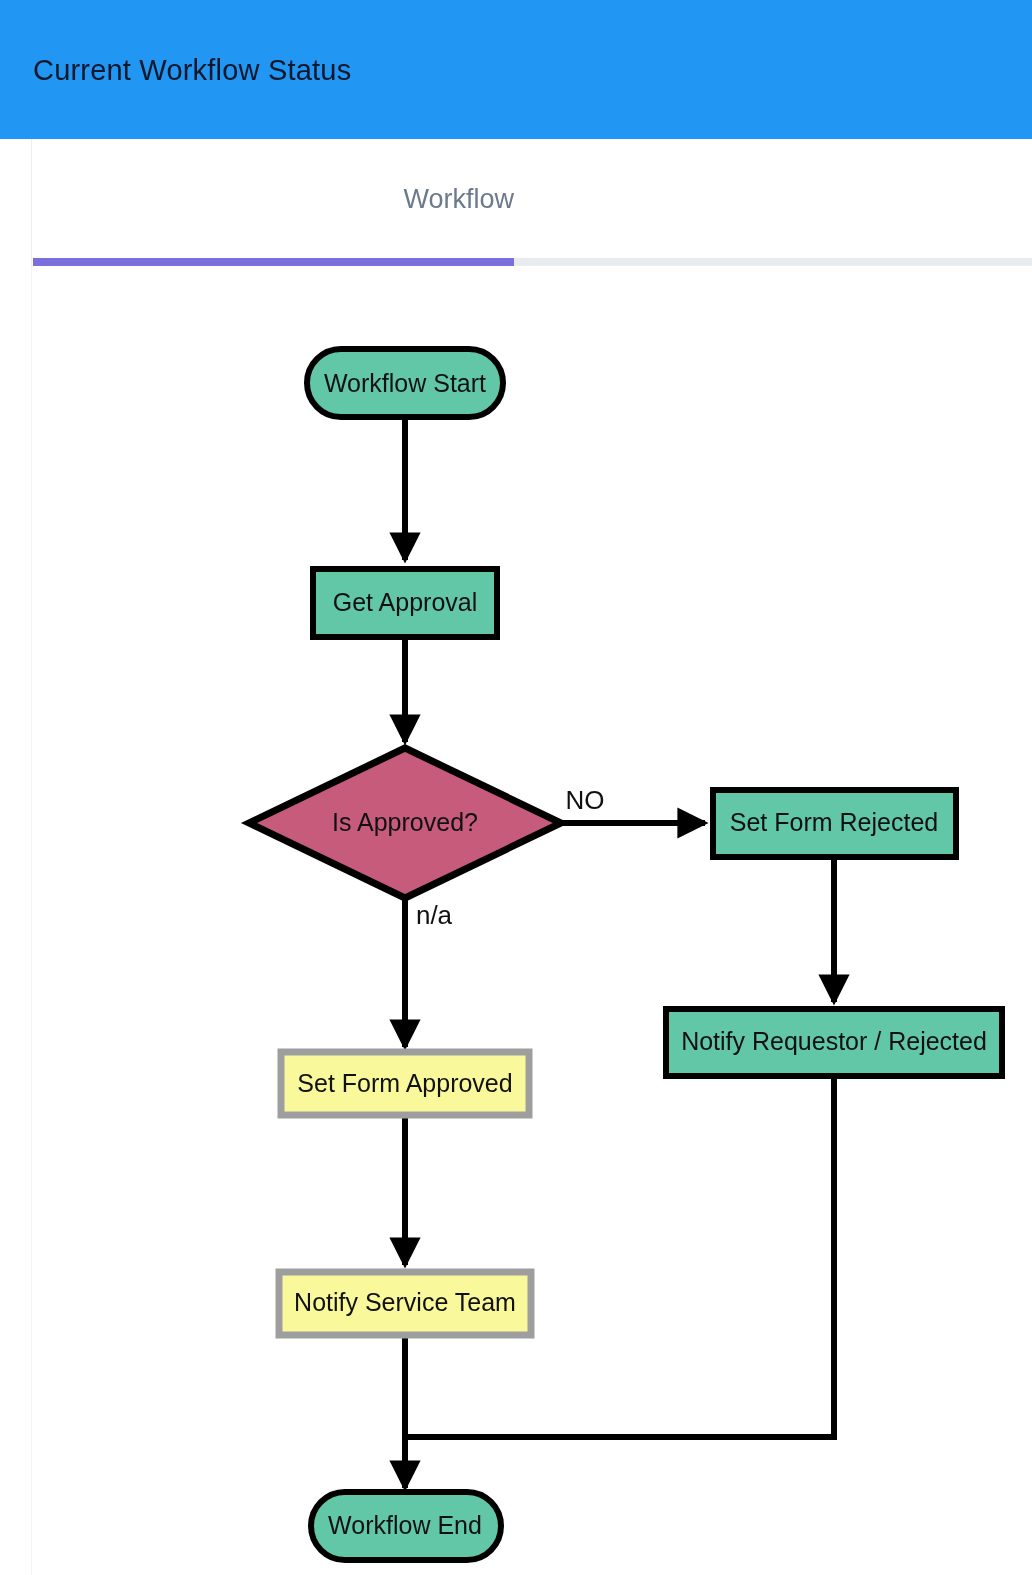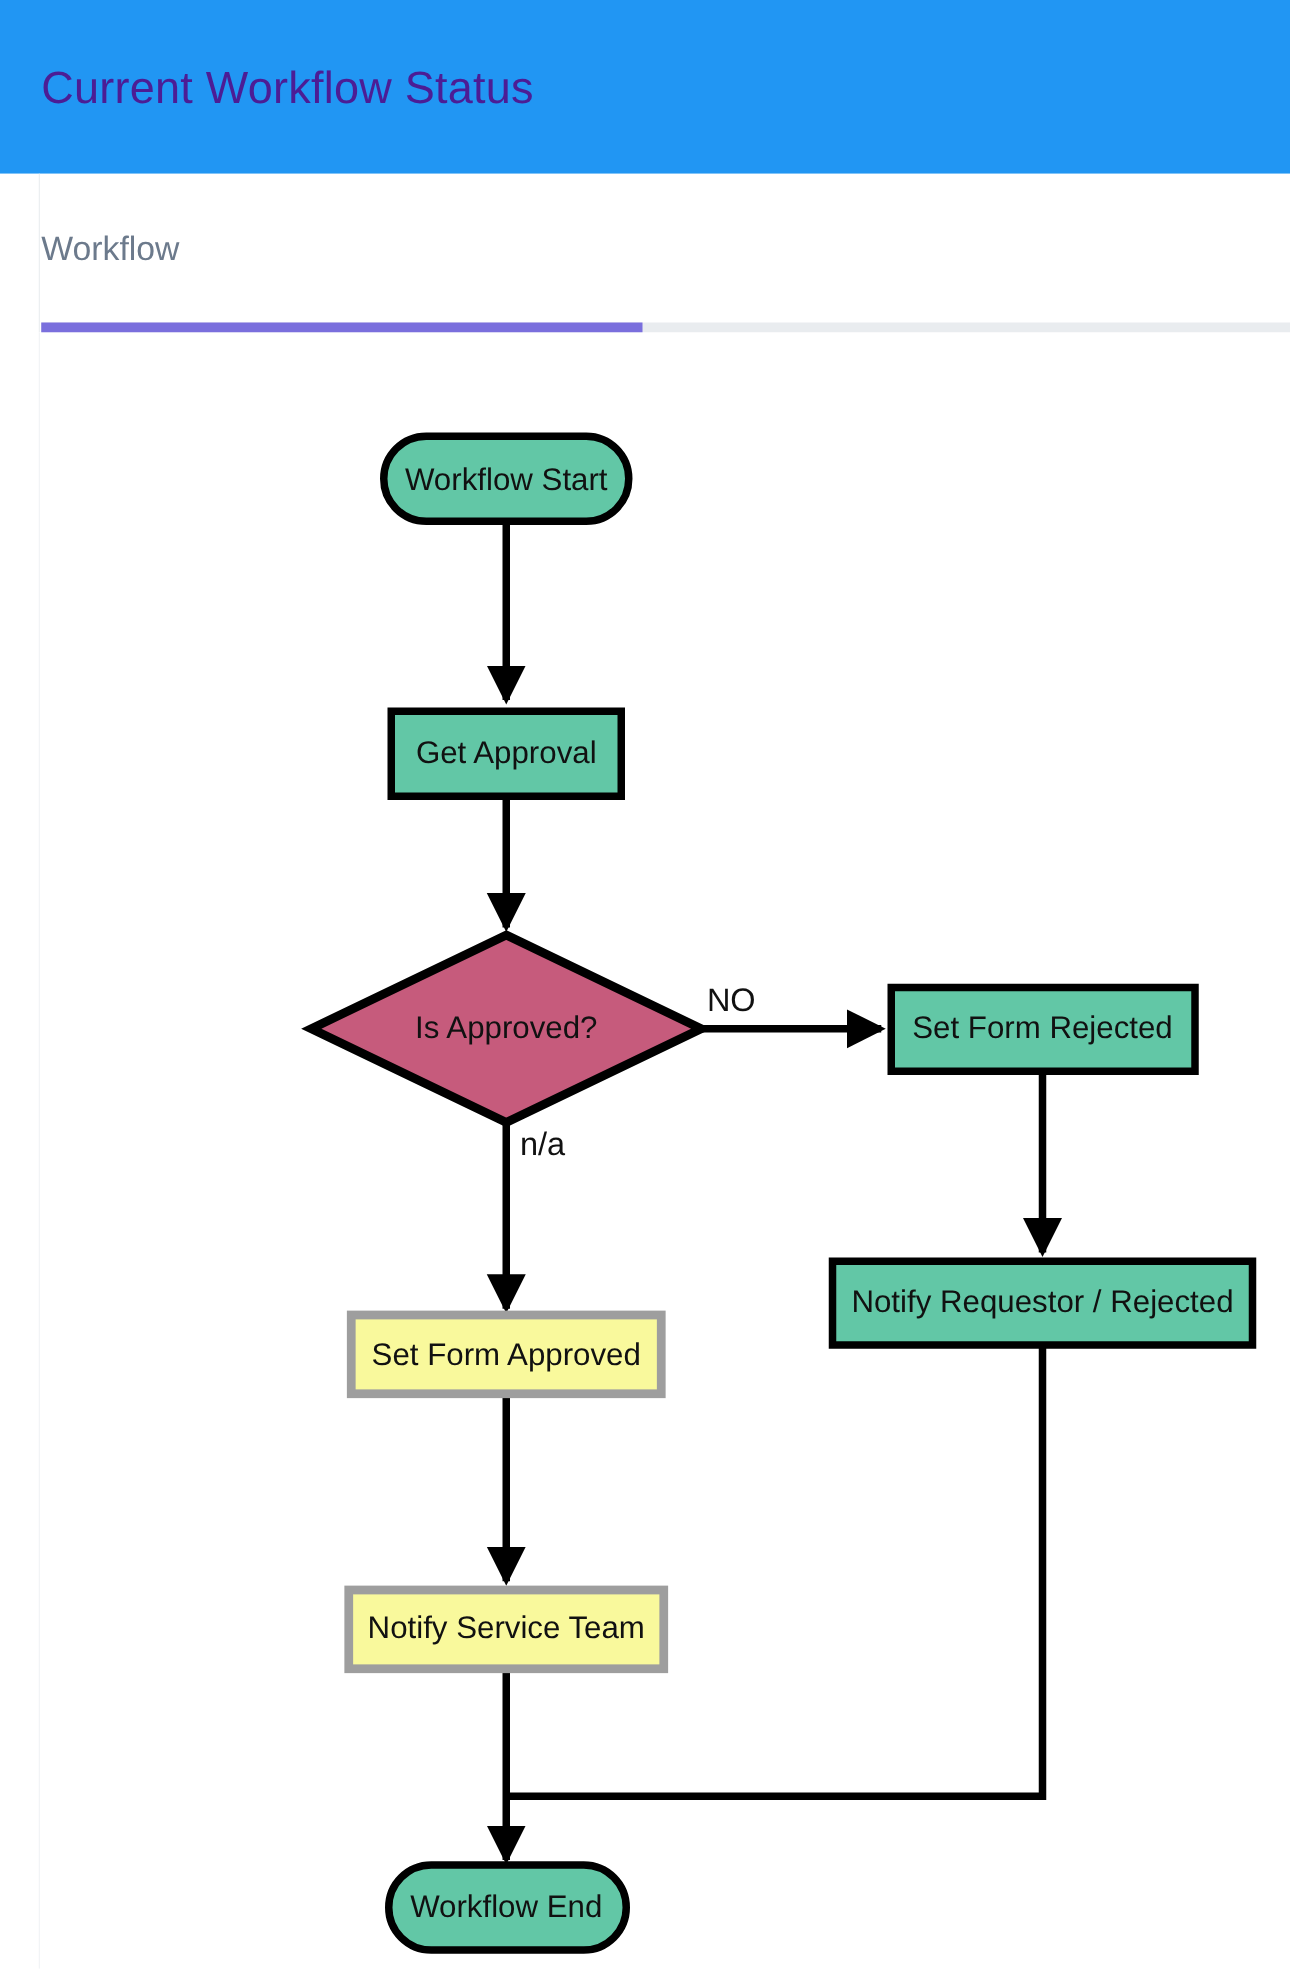--- a/index.html
+++ b/index.html
@@ -21,23 +21,23 @@
     left: 0; top: 0;
     width: 1032px;
     height: 139px;
     background: #2196f3;
     box-sizing: border-box;
   }
   #app-title {
     position: absolute;
     left: 33px;
     top: 46px;
-    font-size: 36px;
+    font-size: 29px;
     line-height: 48px;
-    color: #4c1d95;
+    color: #0f172a;
     font-weight: normal;
     letter-spacing: 0.2px;
     white-space: nowrap;
   }
 
   
   #tab-bar {
     position: absolute;
     left: 0;
     top: 139px;
@@ -53,21 +53,21 @@
     height: 127px;
     border-left: 1px solid #eceff1;
     box-sizing: border-box;
   }
   .tab {
     position: absolute;
     top: 0;
     height: 120px;
     display: flex;
     align-items: center;
-    justify-content: flex-start;
+    justify-content: flex-end;
     font-size: 27px;
     color: #6c7a8c;
     cursor: pointer;
     user-select: none;
     background: transparent;
     border: none;
     font-family: "Liberation Sans", sans-serif;
   }
   #tab-workflow { left: 1px;   width: 481px; }
   #tab-activities { left: 483px; width: 481px; }

